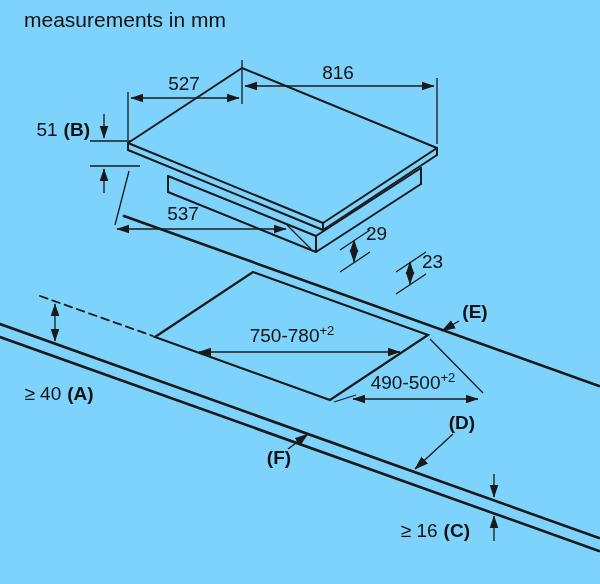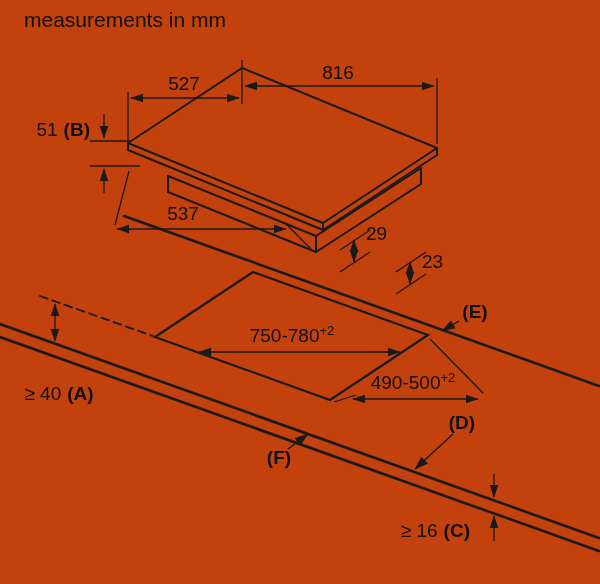--- a/index.html
+++ b/index.html
@@ -1,16 +1,16 @@
 <!DOCTYPE html>
 <html><head>
 <meta charset="utf-8">
 <style>
   html,body{margin:0;padding:0;background:#ffffff;}
-  .page{width:600px;height:584px;background:#c2410c;position:relative;overflow:hidden;}
+  .page{width:600px;height:584px;background:#7dd3fc;position:relative;overflow:hidden;}
   svg text{
     font-family:"Liberation Sans", sans-serif;
     fill:#111111;
     stroke:none;
   }
   .t-title{font-size:21px;}
   .t-dim{font-size:19px;}
   .t-sup{font-size:13px;}
   .t-ref{font-weight:bold;}
 </style>

